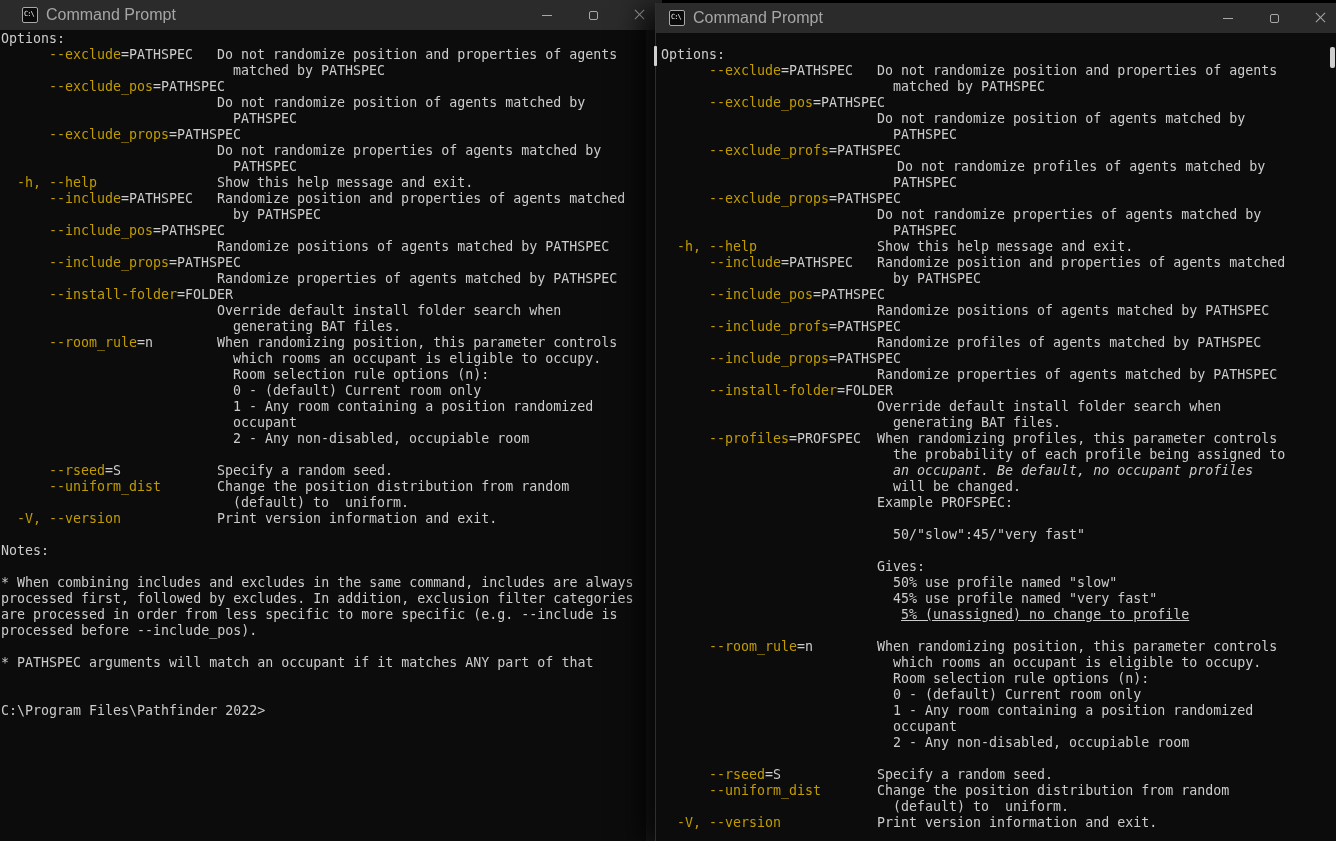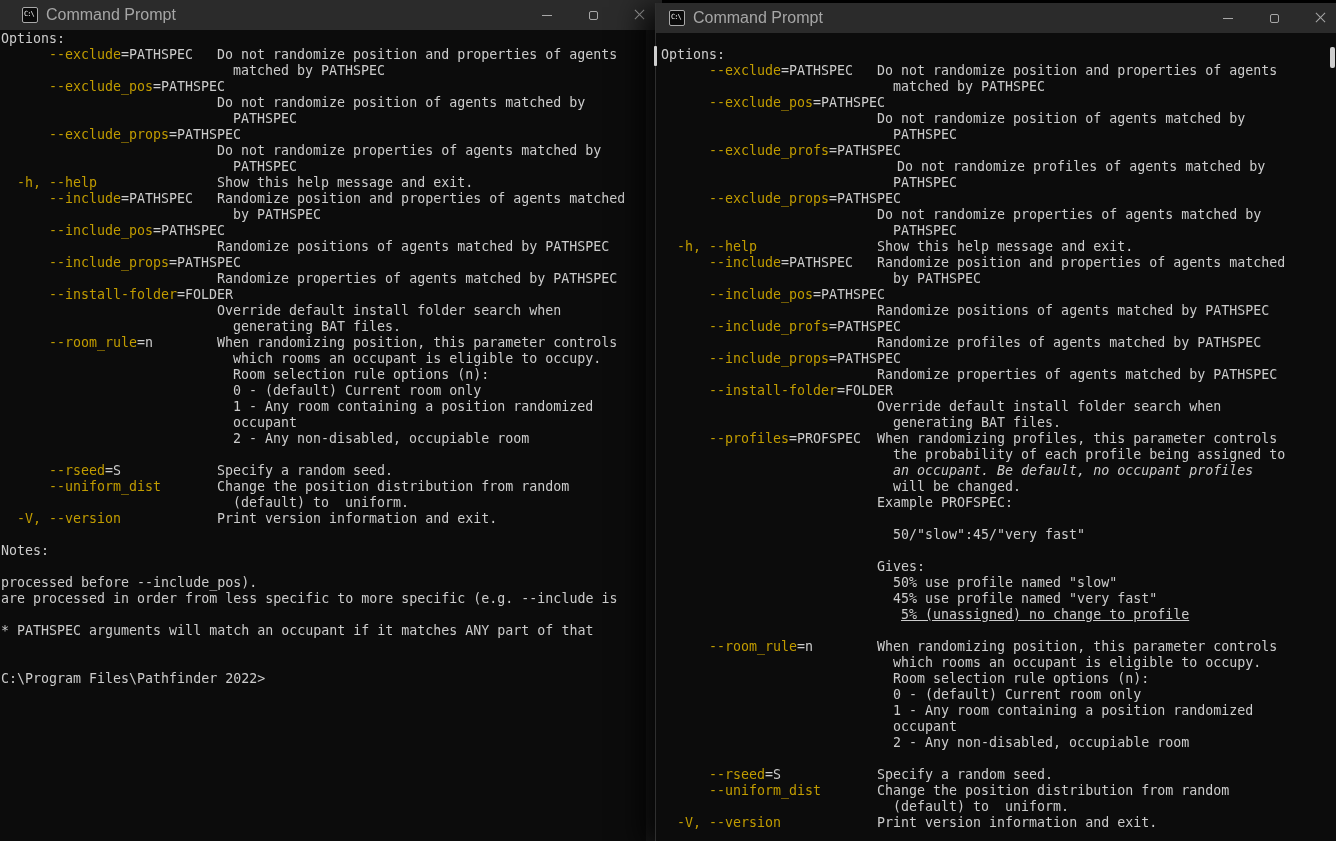--- a/index.html
+++ b/index.html
@@ -105,22 +105,24 @@
         <div class="line"><span class="seg seg-w" style="left: 232px;">occupant</span></div>
         <div class="line"><span class="seg seg-w" style="left: 232px;">2 - Any non-disabled, occupiable room</span></div>
         <div class="line"></div>
         <div class="line"><span class="seg seg-y" style="left: 48px;">--rseed</span><span class="seg seg-w" style="left: 104px;">=S</span><span class="seg seg-w" style="left: 216px;">Specify a random seed.</span></div>
         <div class="line"><span class="seg seg-y" style="left: 48px;">--uniform_dist</span><span class="seg seg-w" style="left: 216px;">Change the position distribution from random</span></div>
         <div class="line"><span class="seg seg-w" style="left: 232px;">(default) to  uniform.</span></div>
         <div class="line"><span class="seg seg-y" style="left: 16px;">-V, --version</span><span class="seg seg-w" style="left: 216px;">Print version information and exit.</span></div>
         <div class="line"></div>
         <div class="line"><span class="seg seg-w" style="left: 0px;">Notes:</span></div>
         <div class="line"></div>
+        <div class="line"><span class="seg seg-w" style="left: 0px;">* When combining includes and excludes in the same command, includes are always</span></div>
+        <div class="line"><span class="seg seg-w" style="left: 0px;">processed first, followed by excludes. In addition, exclusion filter categories</span></div>
+        <div class="line"><span class="seg seg-w" style="left: 0px;">are processed in order from less specific to more specific (e.g. --include is</span></div>
         <div class="line"><span class="seg seg-w" style="left: 0px;">processed before --include_pos).</span></div>
-        <div class="line"><span class="seg seg-w" style="left: 0px;">are processed in order from less specific to more specific (e.g. --include is</span></div>
         <div class="line"></div>
         <div class="line"><span class="seg seg-w" style="left: 0px;">* PATHSPEC arguments will match an occupant if it matches ANY part of that</span></div>
         <div class="line"></div>
         <div class="line"></div>
         <div class="line"><span class="seg seg-w" style="left: 0px;">C:\Program Files\Pathfinder 2022&gt;</span></div>
       </div>
   </section>
 
   <section class="window right">
     <header class="titlebar">

